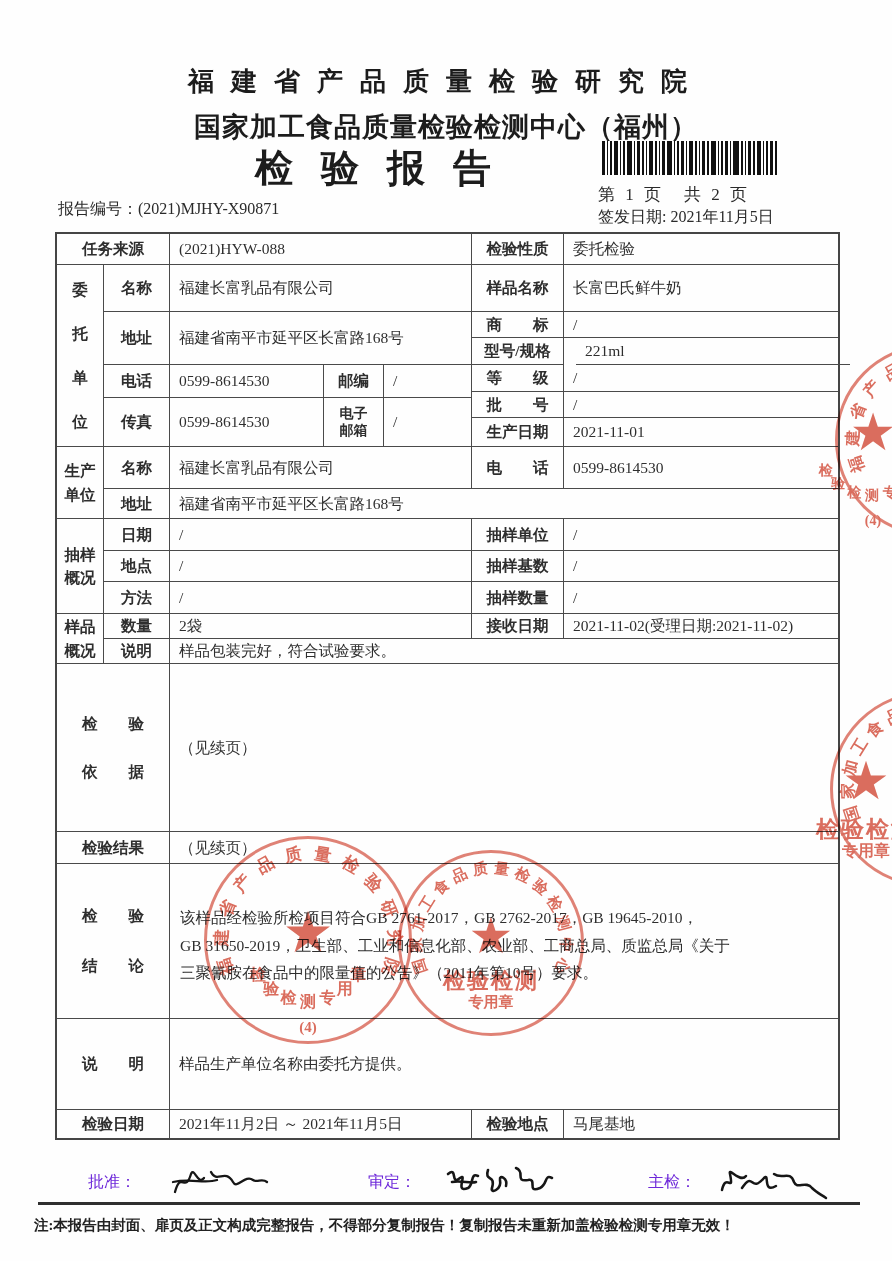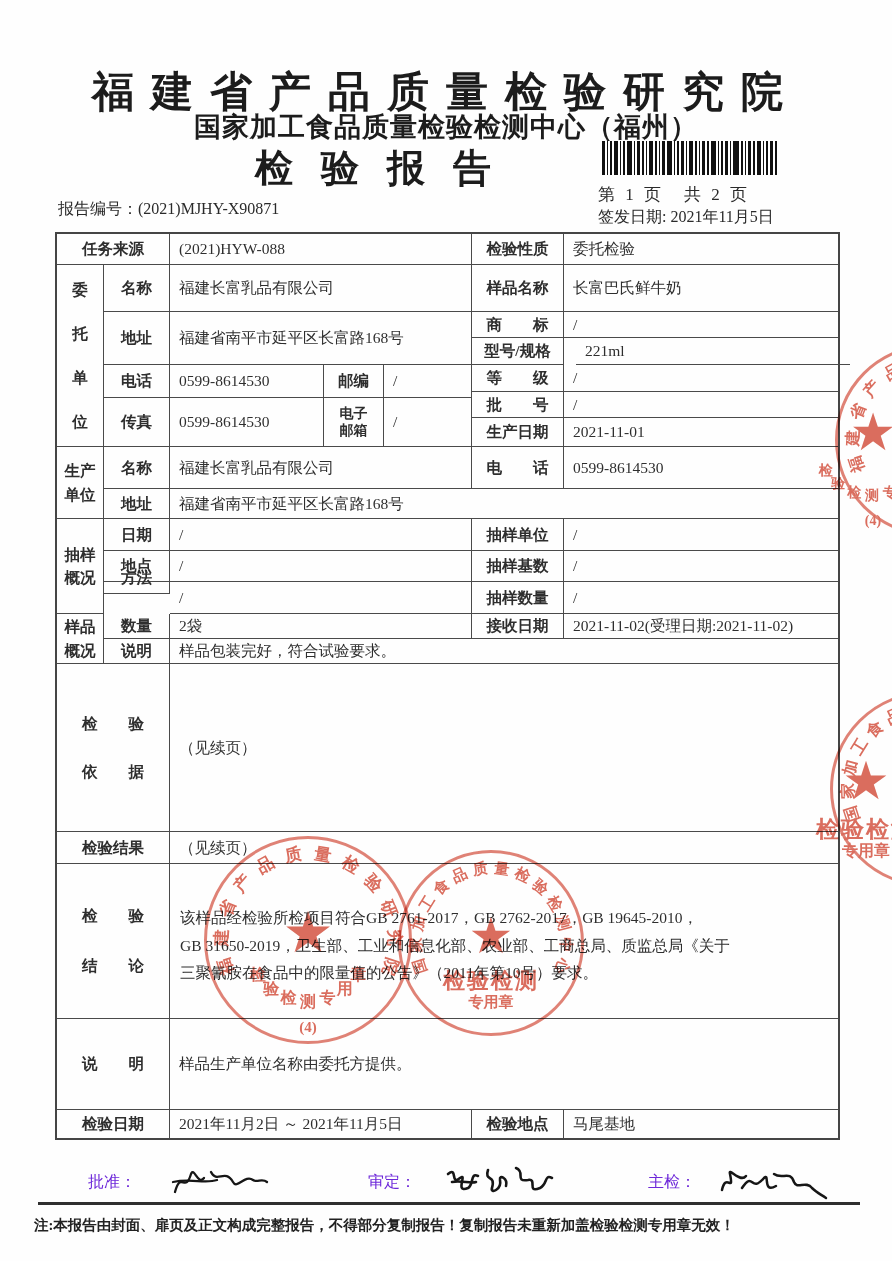--- a/index.html
+++ b/index.html
@@ -5,21 +5,21 @@
   html,body{margin:0;padding:0;background:#e8e8e8;}
   .page{
     position:relative;width:892px;height:1261px;background:#fefefe;
     overflow:hidden;margin:0 auto;
     font-family:"Liberation Serif","DejaVu Serif",serif;
     color:#2e2e2e;
     -webkit-font-smoothing:antialiased;
   }
   
   .t1{position:absolute;left:0;top:64px;width:100%;text-align:center;
-      font-size:42px;font-weight:bold;letter-spacing:17px;color:#1c1c1c;white-space:nowrap;}
+      font-size:26px;font-weight:bold;letter-spacing:17px;color:#1c1c1c;white-space:nowrap;}
   .t2{position:absolute;left:0;top:109px;width:100%;text-align:center;
       font-size:27px;font-weight:bold;letter-spacing:1px;color:#1c1c1c;white-space:nowrap;}
   .t3{position:absolute;left:255px;top:143px;font-size:38px;font-weight:bold;
       letter-spacing:28px;color:#1c1c1c;white-space:nowrap;}
   .barcode{position:absolute;left:602px;top:141px;}
   .pageinfo{position:absolute;left:598px;top:183px;font-size:17px;letter-spacing:3px;color:#2a2a2a;}
   .repno{position:absolute;left:58px;top:199px;font-size:16px;color:#2a2a2a;}
   .issue{position:absolute;left:598px;top:207px;font-size:16px;color:#2a2a2a;}
   
   .tbl{position:absolute;left:55px;top:232px;width:785px;height:908px;
@@ -166,21 +166,21 @@
         <span class="twoline">抽样概况</span>
       </div>
     <div class="c lab" style="left:47px;top:285px;width:66px;height:32px;">日期</div>
     <div class="c val" style="left:113px;top:285px;width:302px;height:32px;">/</div>
     <div class="c lab" style="left:415px;top:285px;width:92px;height:32px;">抽样单位</div>
     <div class="c val nbr" style="left:507px;top:285px;width:274px;height:32px;">/</div>
     <div class="c lab" style="left:47px;top:317px;width:66px;height:31px;">地点</div>
     <div class="c val" style="left:113px;top:317px;width:302px;height:31px;">/</div>
     <div class="c lab" style="left:415px;top:317px;width:92px;height:31px;">抽样基数</div>
     <div class="c val nbr" style="left:507px;top:317px;width:274px;height:31px;">/</div>
-    <div class="c lab" style="left:47px;top:328px;width:66px;height:32px;">方法</div>
+    <div class="c lab" style="left:47px;top:348px;width:66px;height:32px;">方法</div>
     <div class="c val" style="left:113px;top:348px;width:302px;height:32px;">/</div>
     <div class="c lab" style="left:415px;top:348px;width:92px;height:32px;">抽样数量</div>
     <div class="c val nbr" style="left:507px;top:348px;width:274px;height:32px;">/</div>
 
     <div class="c lab" style="left:0;top:380px;width:47px;height:50px;">
         <span class="twoline">样品概况</span>
       </div>
     <div class="c lab" style="left:47px;top:380px;width:66px;height:25px;">数量</div>
     <div class="c val" style="left:113px;top:380px;width:302px;height:25px;">2袋</div>
     <div class="c lab" style="left:415px;top:380px;width:92px;height:25px;">接收日期</div>

